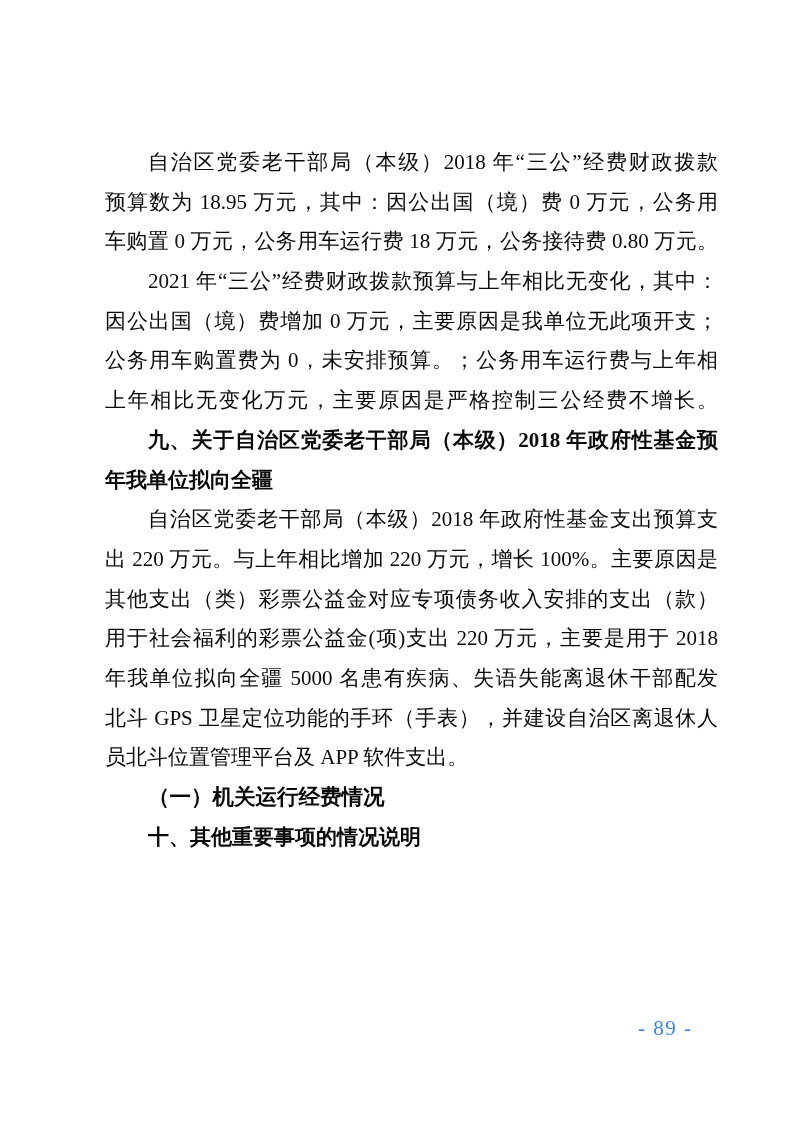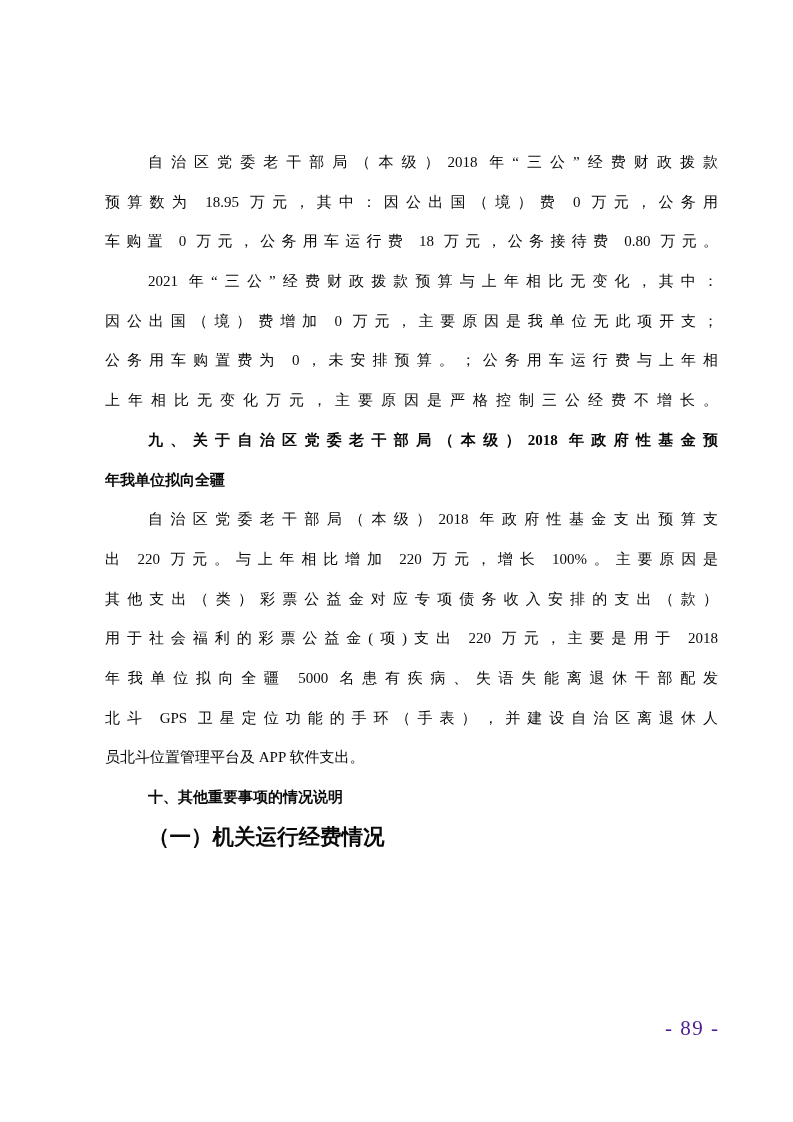--- a/index.html
+++ b/index.html
@@ -19,21 +19,21 @@
   }
   .content {
     position: absolute;
     left: 105px;
     top: 143px;
     width: 613px;
   }
   .line {
     height: 39.7px;
     line-height: 39.7px;
-    font-size: 15px;
+    font-size: 21px;
     text-align: justify;
     text-align-last: left;
     text-justify: inter-character;
     white-space: normal;
     overflow: hidden;
   }
   .line.just {
     text-align-last: justify;
   }
   .line.indent {
@@ -48,23 +48,22 @@
     font-weight: 700;
     font-size: 21.5px;
   }
   .page-num {
     position: absolute;
     left: 638px;
     top: 1013px;
     font-size: 21px;
     line-height: 30px;
     letter-spacing: 1.5px;
-    color: #4c1d95;
+    color: #3b82f6;
     font-family: "Liberation Serif", "DejaVu Serif", serif;
-    margin-left: 27px;
   }
 </style>
 </head>
 <body>
 
 <div class="page">
   <div class="content">
 
     <div class="line indent just">自治区党委老干部局（本级）2018 年“三公”经费财政拨款</div>
     <div class="line just">预算数为 18.95 万元，其中：因公出国（境）费 0 万元，公务用</div>
@@ -79,20 +78,20 @@
     <div class="line h-sans">年我单位拟向全疆</div>
 
     <div class="line indent just">自治区党委老干部局（本级）2018 年政府性基金支出预算支</div>
     <div class="line just">出 220 万元。与上年相比增加 220 万元，增长 100%。主要原因是</div>
     <div class="line just">其他支出（类）彩票公益金对应专项债务收入安排的支出（款）</div>
     <div class="line just">用于社会福利的彩票公益金(项)支出 220 万元，主要是用于 2018</div>
     <div class="line just">年我单位拟向全疆 5000 名患有疾病、失语失能离退休干部配发</div>
     <div class="line just">北斗 GPS 卫星定位功能的手环（手表），并建设自治区离退休人</div>
     <div class="line">员北斗位置管理平台及 APP 软件支出。</div>
 
+    <div class="line indent h-kai">（一）机关运行经费情况</div>
+
     <div class="line indent h-sans">十、其他重要事项的情况说明</div>
-
-    <div class="line indent h-kai">（一）机关运行经费情况</div>
 
   </div>
 
   <div class="page-num">- 89 -</div>
 </div>
 
 </body></html>

